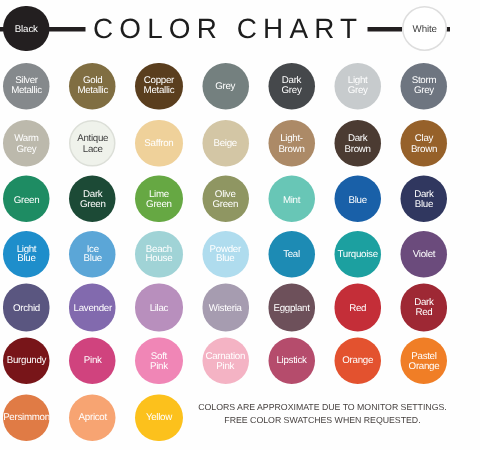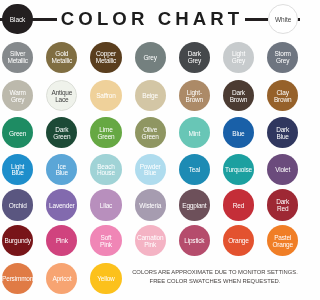--- a/index.html
+++ b/index.html
@@ -25,21 +25,21 @@
   #cap-white span{color:#3f3f3f;}
   .hrule{position:absolute;height:3px;background:#231f20;top:17.6px;}
   #rule-left{left:30px;width:27px;}
   #rule-right{left:244.5px;width:23px;}
   #rule-edge-left{left:0;width:4px;}
   #rule-edge-right{left:296px;width:4px;}
   #title{
     position:absolute;left:58px;top:0;width:184px;height:38px;
     display:flex;align-items:center;justify-content:center;
     font-size:18.6px;letter-spacing:4.1px;color:#1d1d1d;
-    text-indent:4.1px;font-weight:700;white-space:nowrap;
+    text-indent:4.1px;font-weight:400;white-space:nowrap;
   }
 
   
   #grid{position:absolute;left:0;top:0;width:300px;height:300px;}
   .sw{
     position:absolute;width:31.3px;height:31.3px;border-radius:50%;
     box-sizing:border-box;
     display:flex;flex-direction:column;align-items:center;justify-content:center;
     text-align:center;line-height:6.8px;font-size:6.5px;letter-spacing:-0.2px;
     color:#ffffff;

